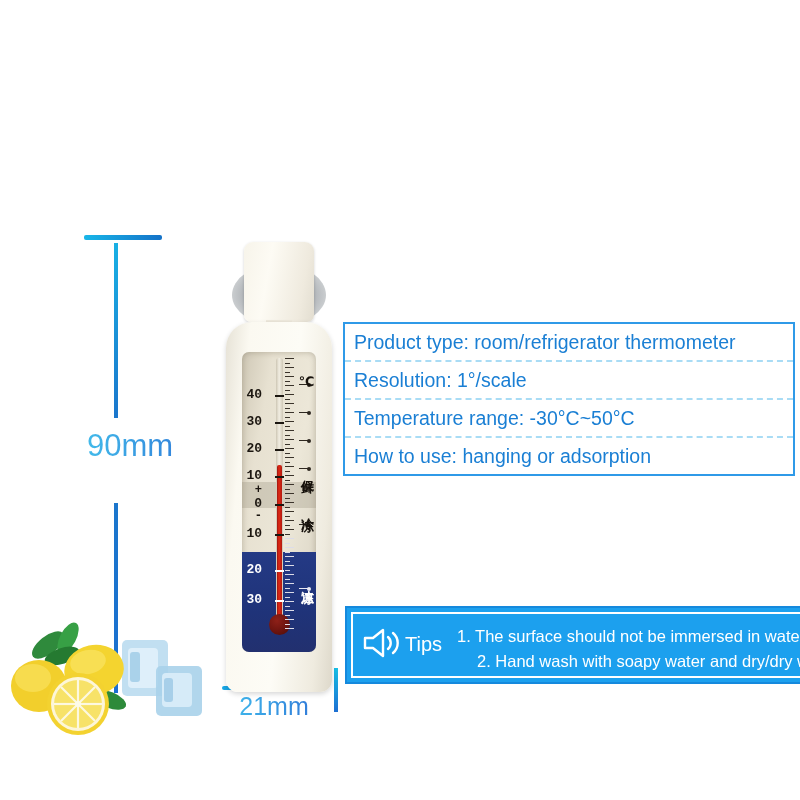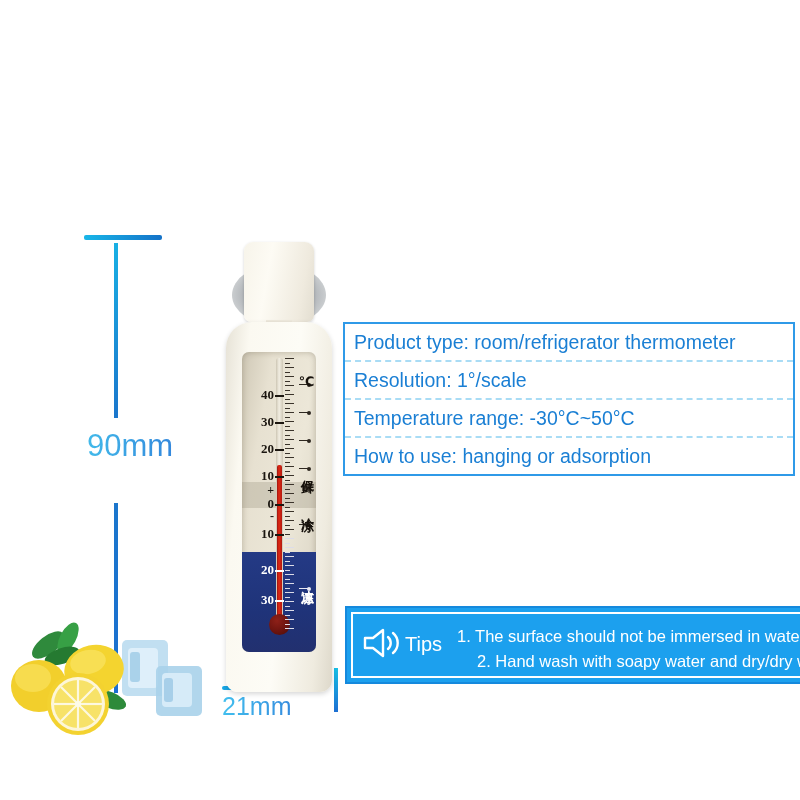--- a/index.html
+++ b/index.html
@@ -53,21 +53,21 @@
     position: absolute; left: 0; top: 0; width: 104px; height: 4px;
     background: linear-gradient(90deg,#18a8e6,#1d6fd2);
     border-radius: 2px;
   }
   #dim-width .vtick {
     position: absolute; left: 112px; top: -18px; width: 4px; height: 44px;
     background: linear-gradient(180deg,#16bfe6,#1d6fd2);
   }
   #dim-width .label {
     position: absolute; left: 0; top: 6px; width: 104px;
-    text-align: left; font-size: 25px;
+    text-align: center; font-size: 25px;
     background: linear-gradient(90deg,#41bfee,#2f72d6);
     -webkit-background-clip: text; background-clip: text;
     -webkit-text-fill-color: transparent; color: transparent;
   }
 
   
   #thermometer { position: absolute; left: 218px; top: 236px; width: 122px; height: 462px; }
 
   .clip-shadow {
     position: absolute; left: 14px; top: 28px; width: 94px; height: 62px;
@@ -122,23 +122,23 @@
     border-radius: 50%;
   }
   .face .ruler {
     position: absolute; left: 43px; top: 6px; width: 11px; height: 272px;
   }
   .face .ruler i {
     position: absolute; left: 0; width: 9px; height: 1px; background: #3a332a;
   }
   .face .numcol { position: absolute; left: 2px; top: 0; width: 30px; height: 300px; }
   .face .numcol span {
-    position: absolute; right: 0;
+    position: absolute; right: 12px;
     font-size: 13px; font-weight: 700; color: #1b1610;
-    font-family: Liberation Serif, serif;
+    font-family: Liberation Mono, monospace;
     line-height: 1;
   }
   .face .numcol span.onblue { color: #ffffff; }
   .face .numcol span.sign { font-size: 12px; }
   .face .bigtick {
     position: absolute; left: 33px; width: 9px; height: 2px; background: #1b1610;
   }
   .face .bigtick.onblue { background: #ffffff; }
   .face .dotcol { position: absolute; left: 57px; top: 0; width: 12px; height: 300px; }
   .face .dotcol i {

